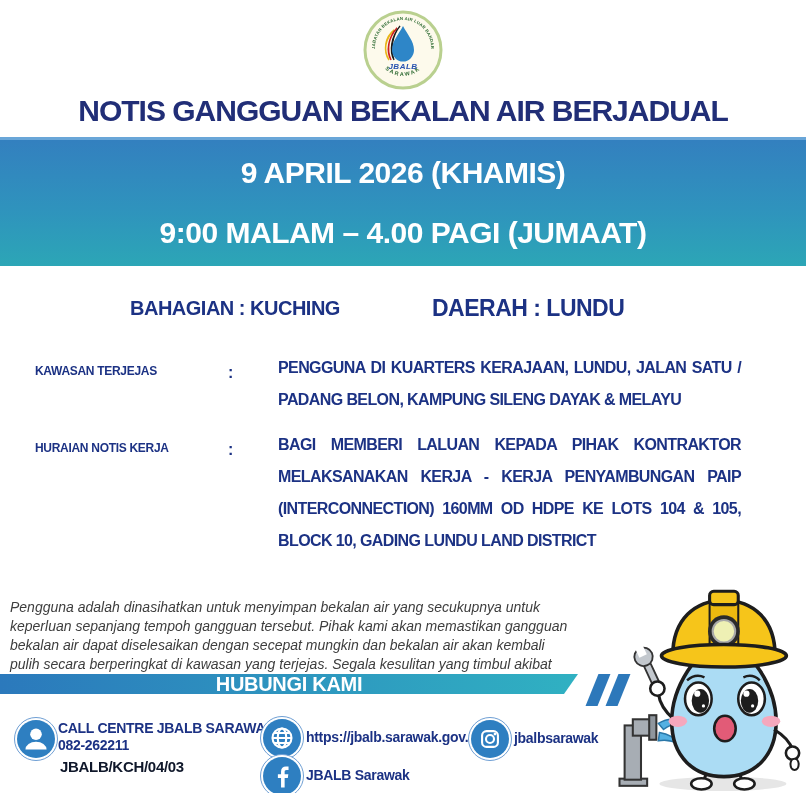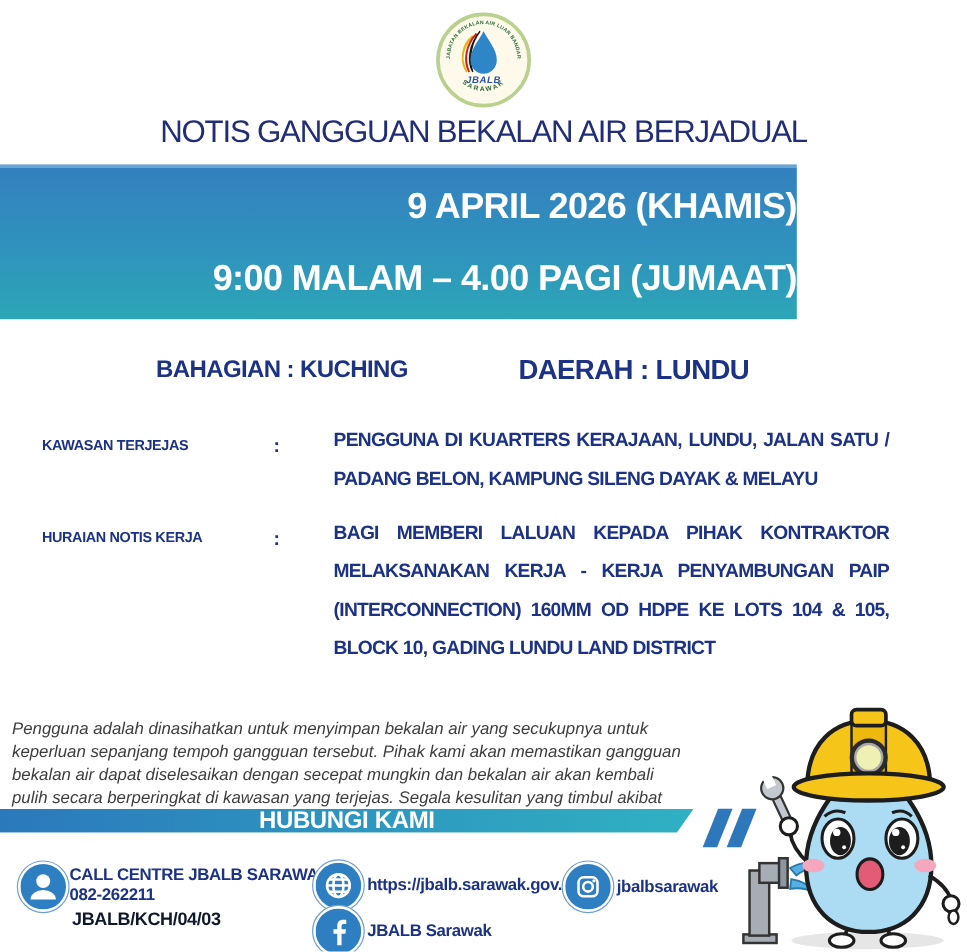--- a/index.html
+++ b/index.html
@@ -9,30 +9,30 @@
     font-family:"Liberation Sans", sans-serif;
   }
   .abs{position:absolute;}
 
   
   .logo{left:363px;top:10px;width:80px;height:80px;}
 
   
   .title{
     left:0;top:94px;width:806px;text-align:center;
-    font-size:26px;font-weight:normal;letter-spacing:-1px;
+    font-size:30px;font-weight:bold;letter-spacing:-1px;
     color:#212e77;
   }
 
   
   .sched{
-    left:0;top:137px;width:664px;height:126px;
+    left:0;top:137px;width:806px;height:126px;
     background:linear-gradient(180deg,#3380bf 0%,#2f93bd 55%,#2ca6b6 100%);
     border-top:3px solid #69a6d8;
-    display:flex;flex-direction:column;justify-content:center;align-items:flex-end;
+    display:flex;flex-direction:column;justify-content:center;align-items:center;
     gap:20px;
   }
   .sched div{
     color:#ffffff;font-size:30px;font-weight:bold;letter-spacing:-0.5px;
     line-height:40px;white-space:nowrap;
   }
 
   
   .region-bahagian{left:130px;top:297px;font-size:20px;font-weight:bold;letter-spacing:-0.5px;color:#1c3284;white-space:nowrap;}
   .region-daerah{left:432px;top:295px;font-size:23px;font-weight:bold;letter-spacing:-0.5px;color:#1c3284;white-space:nowrap;}

